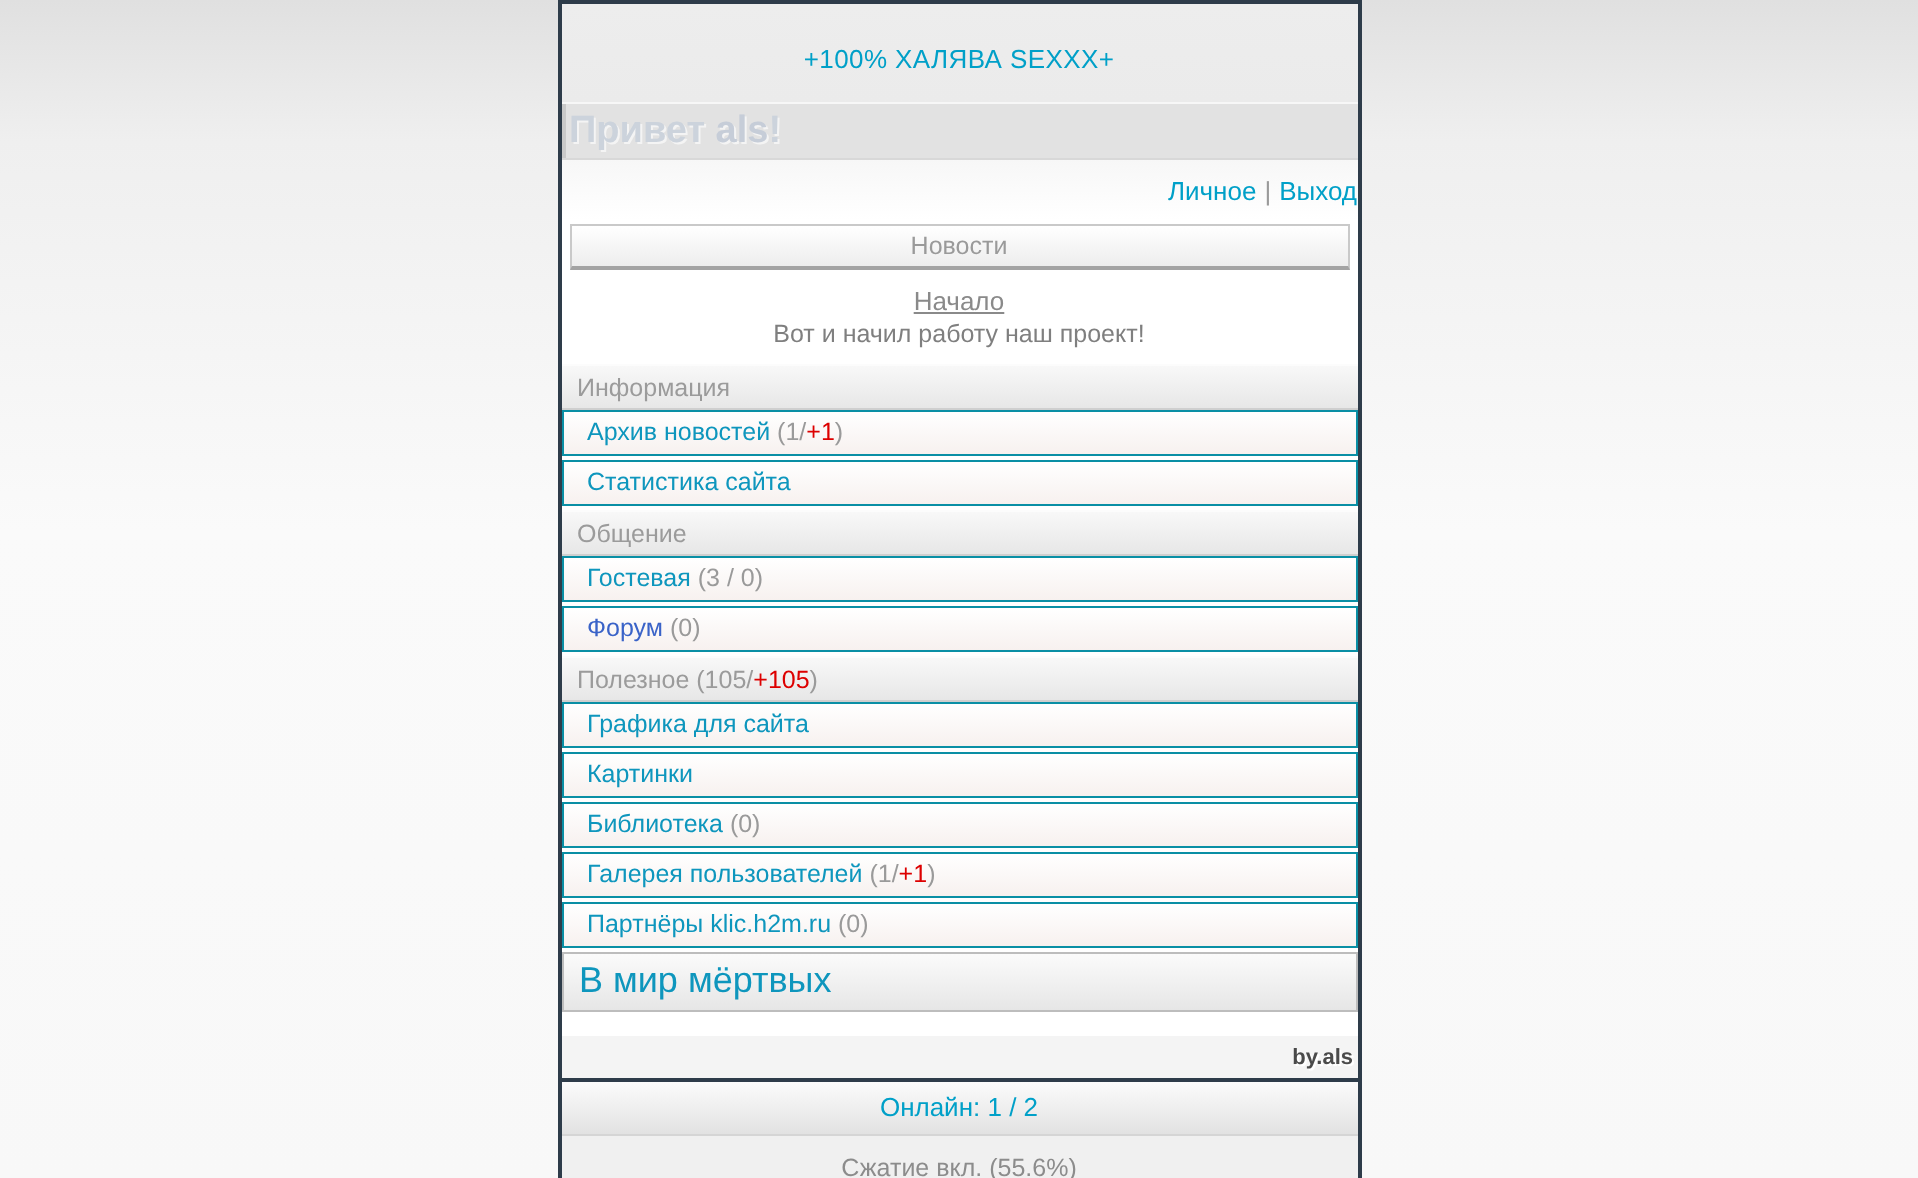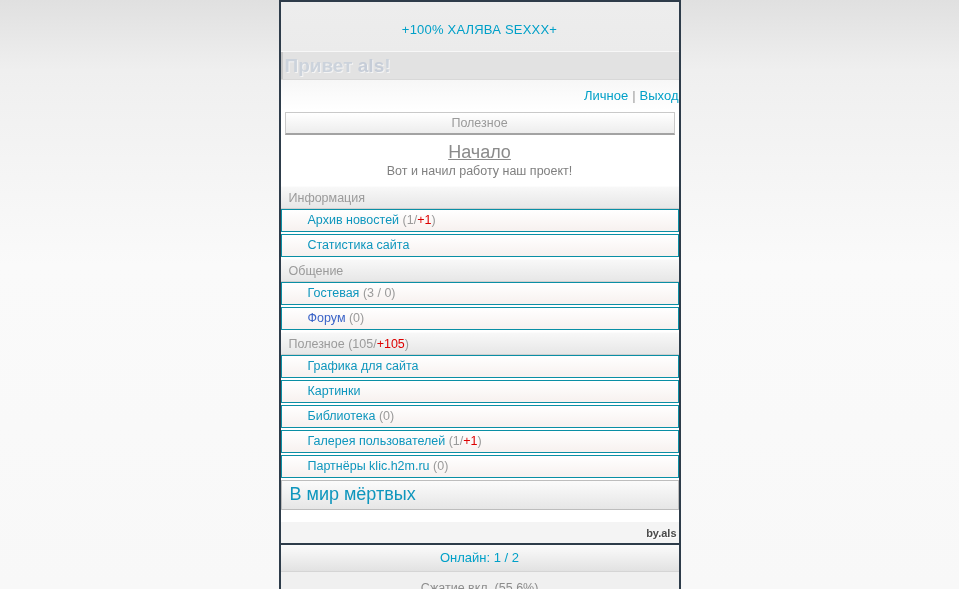--- a/index.html
+++ b/index.html
@@ -58,37 +58,37 @@
     background: linear-gradient(180deg, #ffffff 0%, #ededed 100%);
     border: 1px solid #c9c9c9;
     border-bottom: 2px solid #a3a3a3;
     text-align: center;
     font-size: 12.5px;
     color: #9a9a9a;
     line-height: 20px;
     cursor: pointer;
   }
   .news-body { text-align: center; padding: 4px 0 8px 0; }
-  .news-title { font-size: 18px; color: #8a8a8a; text-decoration: underline; cursor: pointer; display: inline-block; margin-bottom: 1px; }
+  .news-title { font-size: 13px; color: #8a8a8a; text-decoration: underline; cursor: pointer; display: inline-block; margin-bottom: 1px; }
   .news-text { font-size: 12.5px; color: #7f7f7f; }
   
   .menu-header {
     background: linear-gradient(180deg, #f8f8f8 0%, #e7e7e7 100%);
     border-top: 1px solid #fcfcfc;
     border-bottom: 1px solid #cfcfcf;
     color: #9b9b9b;
     font-size: 12.5px;
     padding: 4px 8px 3px 8px;
   }
   .link-row {
     display: block;
     border: 1px solid #0a8fa5;
     background: linear-gradient(180deg, #ffffff 0%, #f7f1ef 100%);
     margin-bottom: 2px;
-    padding: 3px 8px 4px 26px;
+    padding: 3px 8px 4px 12px;
     font-size: 12.5px;
     text-decoration: none;
     cursor: pointer;
   }
   .lnk { color: #0e96bd; }
   .lnk.visited { color: #3a63c8; }
   .cnt { color: #9a9a9a; }
   .red { color: #dd0000; }
   .special-row {
     display: block;
@@ -136,21 +136,21 @@
   <div class="greeting-band">
     <span class="greeting"><span>Привет </span><span class="user">als</span><span>!</span></span>
   </div>
 
   <div class="main-white">
 
     <div class="nav-row">
       <a>Личное</a><span class="nav-sep">|</span><a>Выход</a>
     </div>
 
-    <div class="news-btn">Полезное</div>
+    <div class="news-btn">Новости</div>
 
     <div class="news-body">
       <a class="news-title">Начало</a>
       <div class="news-text">Вот и начил работу наш проект!</div>
     </div>
 
     <div class="menu-header"><span>Информация</span><span class="red"></span><span></span></div>
     <a class="link-row"><span class="lnk">Архив новостей</span><span class="cnt"> (1/</span><span class="red">+1</span><span class="cnt">)</span></a>
     <a class="link-row"><span class="lnk">Статистика сайта</span><span class="cnt"></span></a>
 

